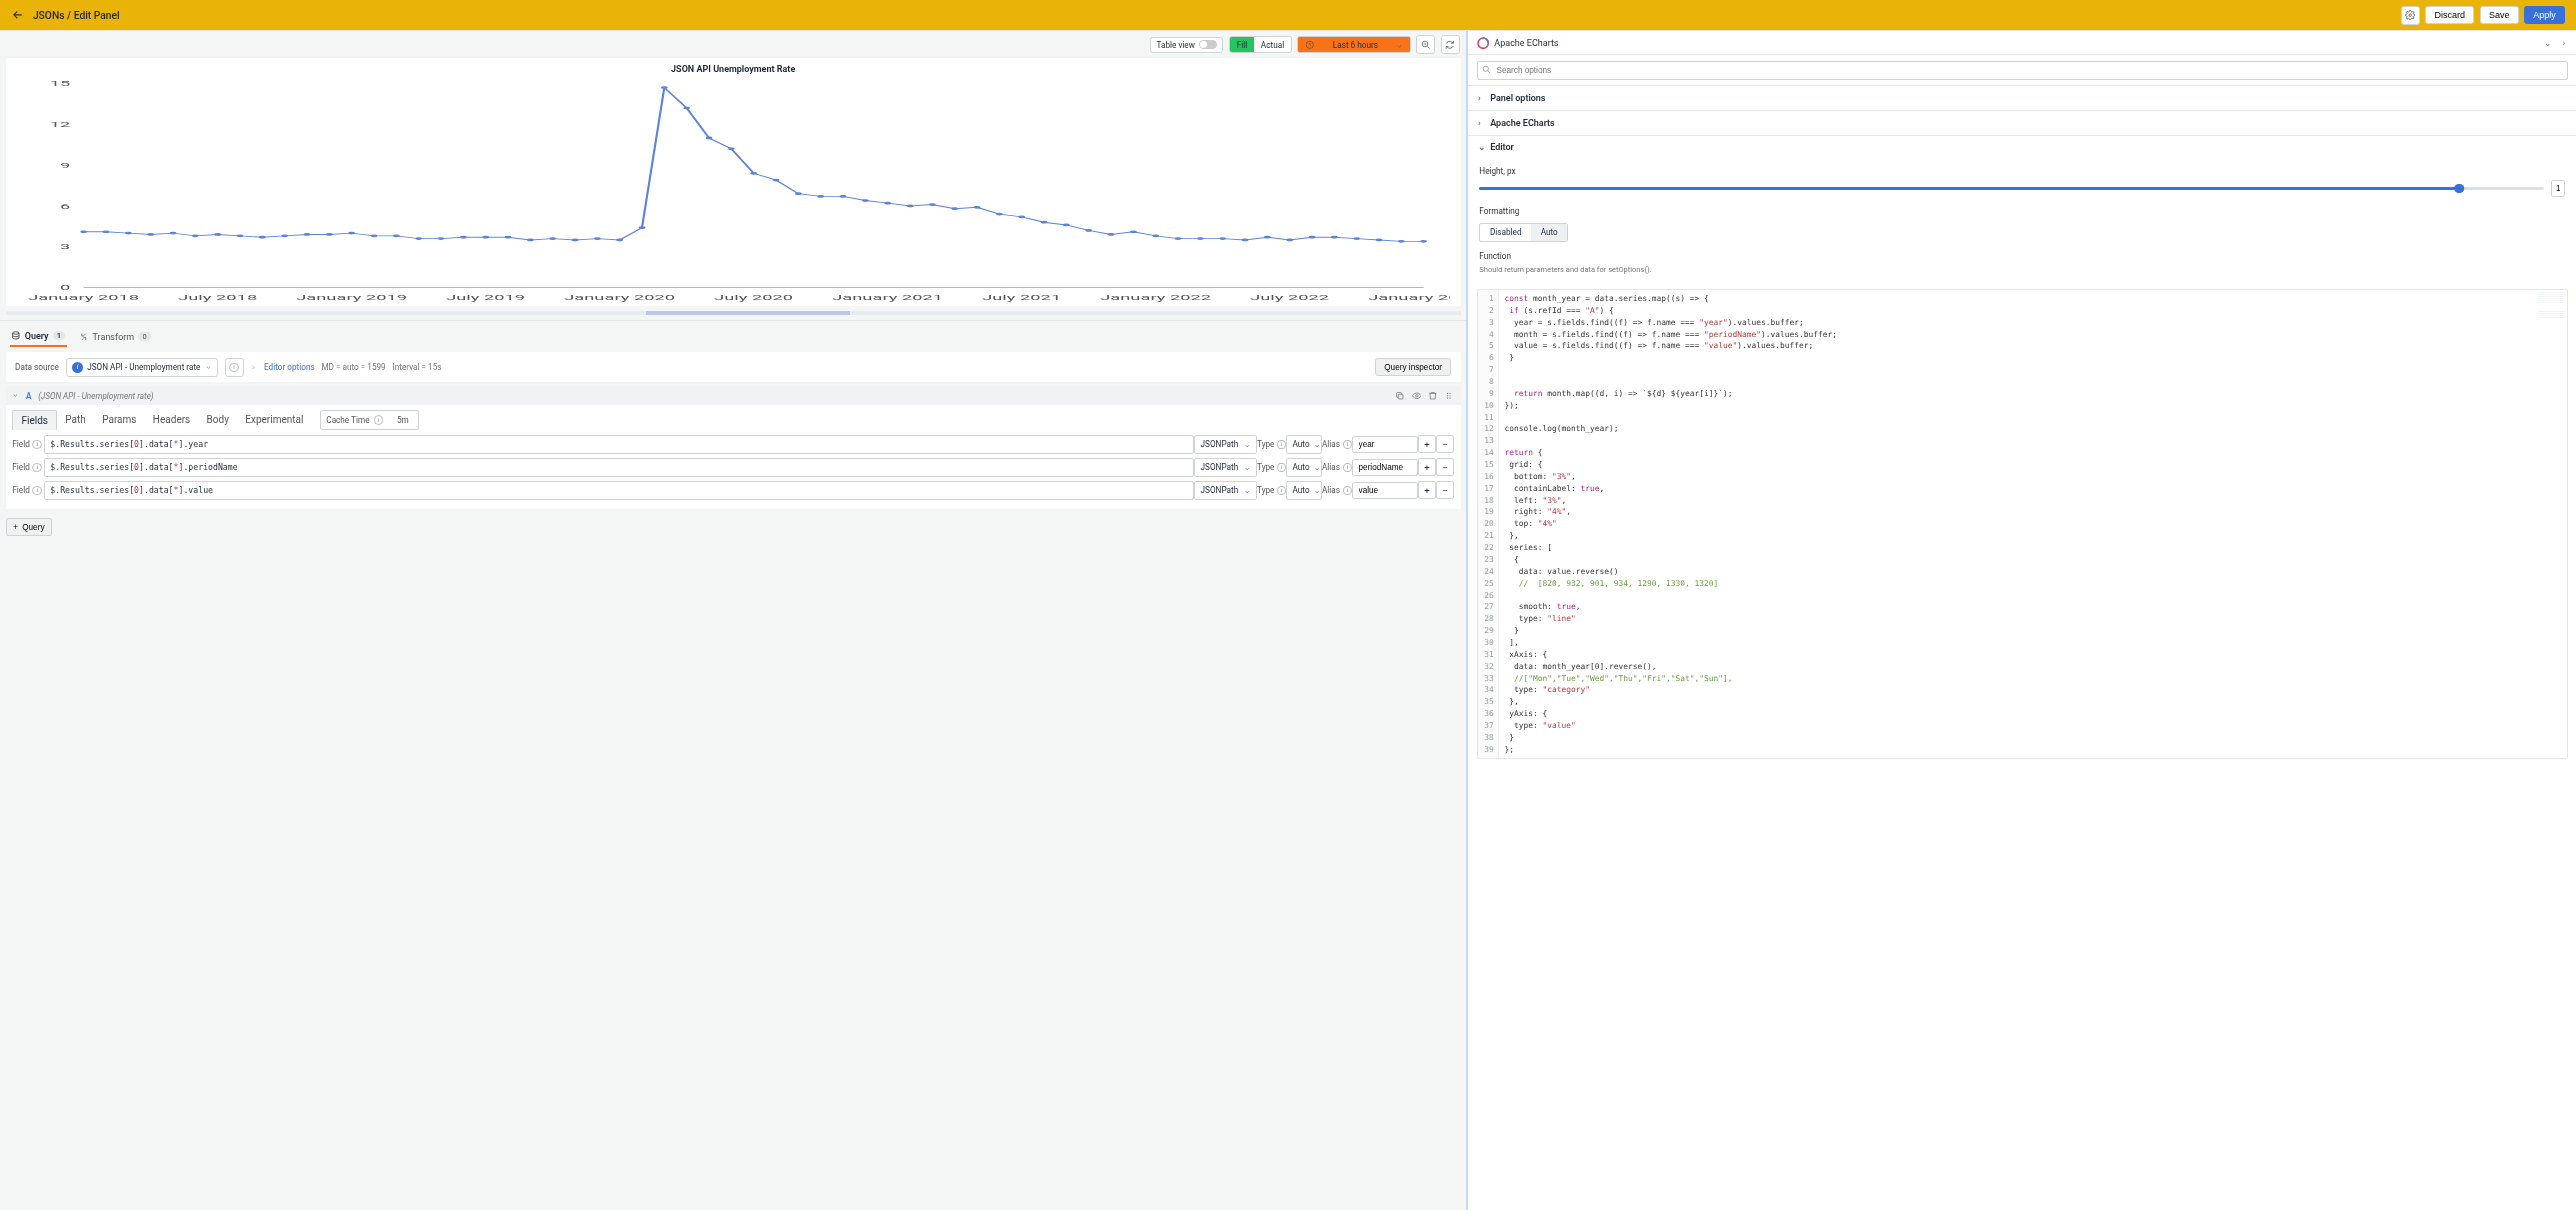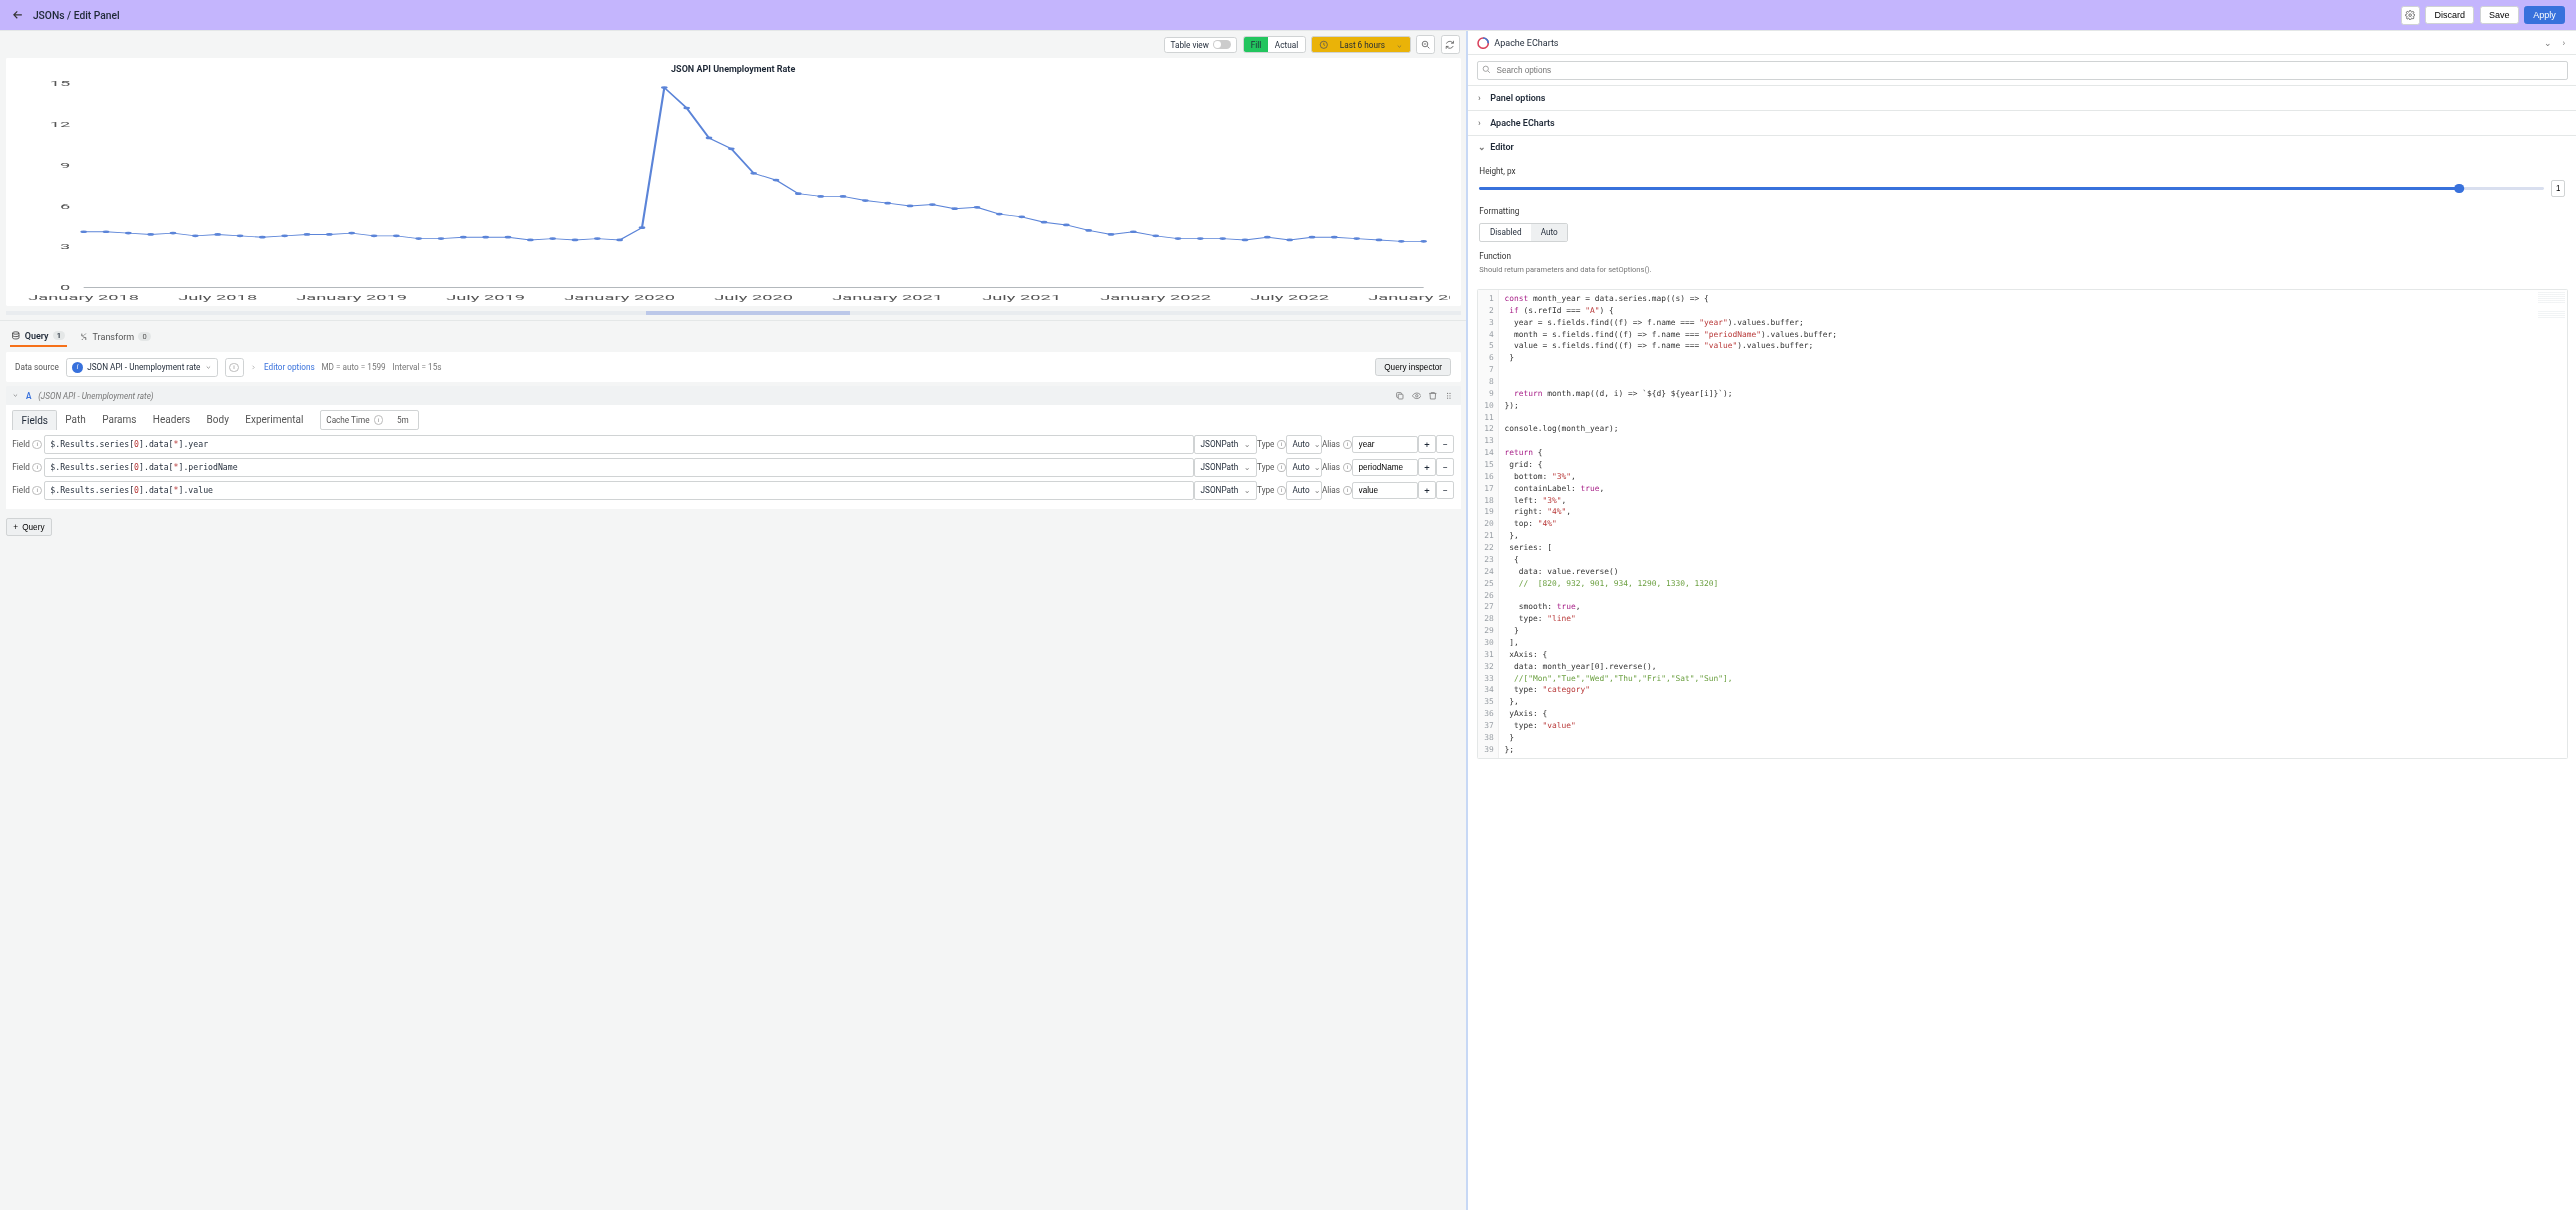--- a/index.html
+++ b/index.html
@@ -1,20 +1,20 @@
 <!DOCTYPE html>
 <html style="font-size:11px"><head>
 <meta charset="utf-8">
 <style>
 * { box-sizing: border-box; margin: 0; padding: 0; }
 body { font-family: -apple-system, BlinkMacSystemFont, "Segoe UI", Roboto, sans-serif; font-size: 9px; color: #1f2937; background: #f4f5f5; overflow: hidden; }
 .app { display: flex; flex-direction: column; height: 100vh; }
 
 
-.header { display: flex; align-items: center; padding: 5.5px 11px; background: #c4b5fd; border-bottom: 0.7px solid #e4e7e7; }
+.header { display: flex; align-items: center; padding: 5.5px 11px; background: #eab308; border-bottom: 0.7px solid #e4e7e7; }
 .back-arrow { width: 13.7px; height: 13.7px; margin-right: 8.2px; cursor: pointer; }
 .breadcrumb { font-size: 10.3px; font-weight: 500; }
 .header-spacer { flex: 1; }
 .header-actions { display: flex; align-items: center; gap: 5.5px; }
 .icon-btn { width: 19px; height: 19px; border: 0.7px solid #d0d3d4; border-radius: 2.7px; background: #fff; display: flex; align-items: center; justify-content: center; cursor: pointer; }
 .btn { padding: 3.4px 8.2px; border: 0.7px solid #d0d3d4; border-radius: 2.7px; background: #fff; cursor: pointer; font-size: 9px; }
 .btn-primary { background: #3871dc; color: #fff; border-color: #3871dc; }
 
 
 .main { flex: 1; display: flex; overflow: hidden; }
@@ -22,21 +22,21 @@
 .right-pane { width: 43%; display: flex; flex-direction: column; background: #fff; overflow-y: auto; }
 
 
 .panel-toolbar { display: flex; align-items: center; justify-content: flex-end; gap: 5.5px; padding: 4.1px 6.8px; }
 .toggle-group { display: inline-flex; border: 0.7px solid #d0d3d4; border-radius: 2.7px; overflow: hidden; background:#fff; }
 .toggle-group .seg { padding: 2.7px 6.8px; font-size: 8.2px; cursor: pointer; }
 .toggle-group .seg.active { background: #22c55e; }
 .table-view-sw { display: flex; align-items: center; gap: 4.1px; border: 0.7px solid #d0d3d4; border-radius: 2.7px; padding: 2.1px 5.5px; background: #fff; font-size: 8.2px; }
 .switch { width: 18px; height: 9.6px; background: #ccc; border-radius: 5.5px; position: relative; }
 .switch::after { content: ""; position: absolute; width: 6.8px; height: 6.8px; background: #fff; border-radius: 50%; top: 1.4px; left: 1.4px; }
-.time-picker { display: flex; align-items: flex-end; gap: 11px; border: 0.7px solid #d0d3d4; border-radius: 2.7px; padding: 2.7px 6.8px; background:#eab308; font-size:8.2px; cursor:pointer;}
+.time-picker { display: flex; align-items: flex-end; gap: 18px; border: 0.7px solid #d0d3d4; border-radius: 2.7px; padding: 2.7px 6.8px; background:#f97316; font-size:8.2px; cursor:pointer;}
 
 
 .chart-wrap { background: #fff; margin: 0 5.5px; flex: 0 0 auto; display: flex; flex-direction: column; padding: 5.5px 11px 2.7px; border-radius: 1.4px; }
 .chart-title { text-align: center; font-size: 9px; font-weight: 700; margin-bottom: 4.1px; }
 .chart-svg { width: 100%; height: 226px; }
 .axis-line { stroke: #9aa0a6; stroke-width: 1; }
 .tick-label { font-size: 11px; fill: #555; }
 .data-line { fill: none; stroke: #5b84d8; stroke-width: 1.3; }
 .data-pt { fill: #5b84d8; }
 .scroll-strip { height: 4.1px; background: #e9ecef; margin: 4.1px 5.5px 0; position: relative; }

